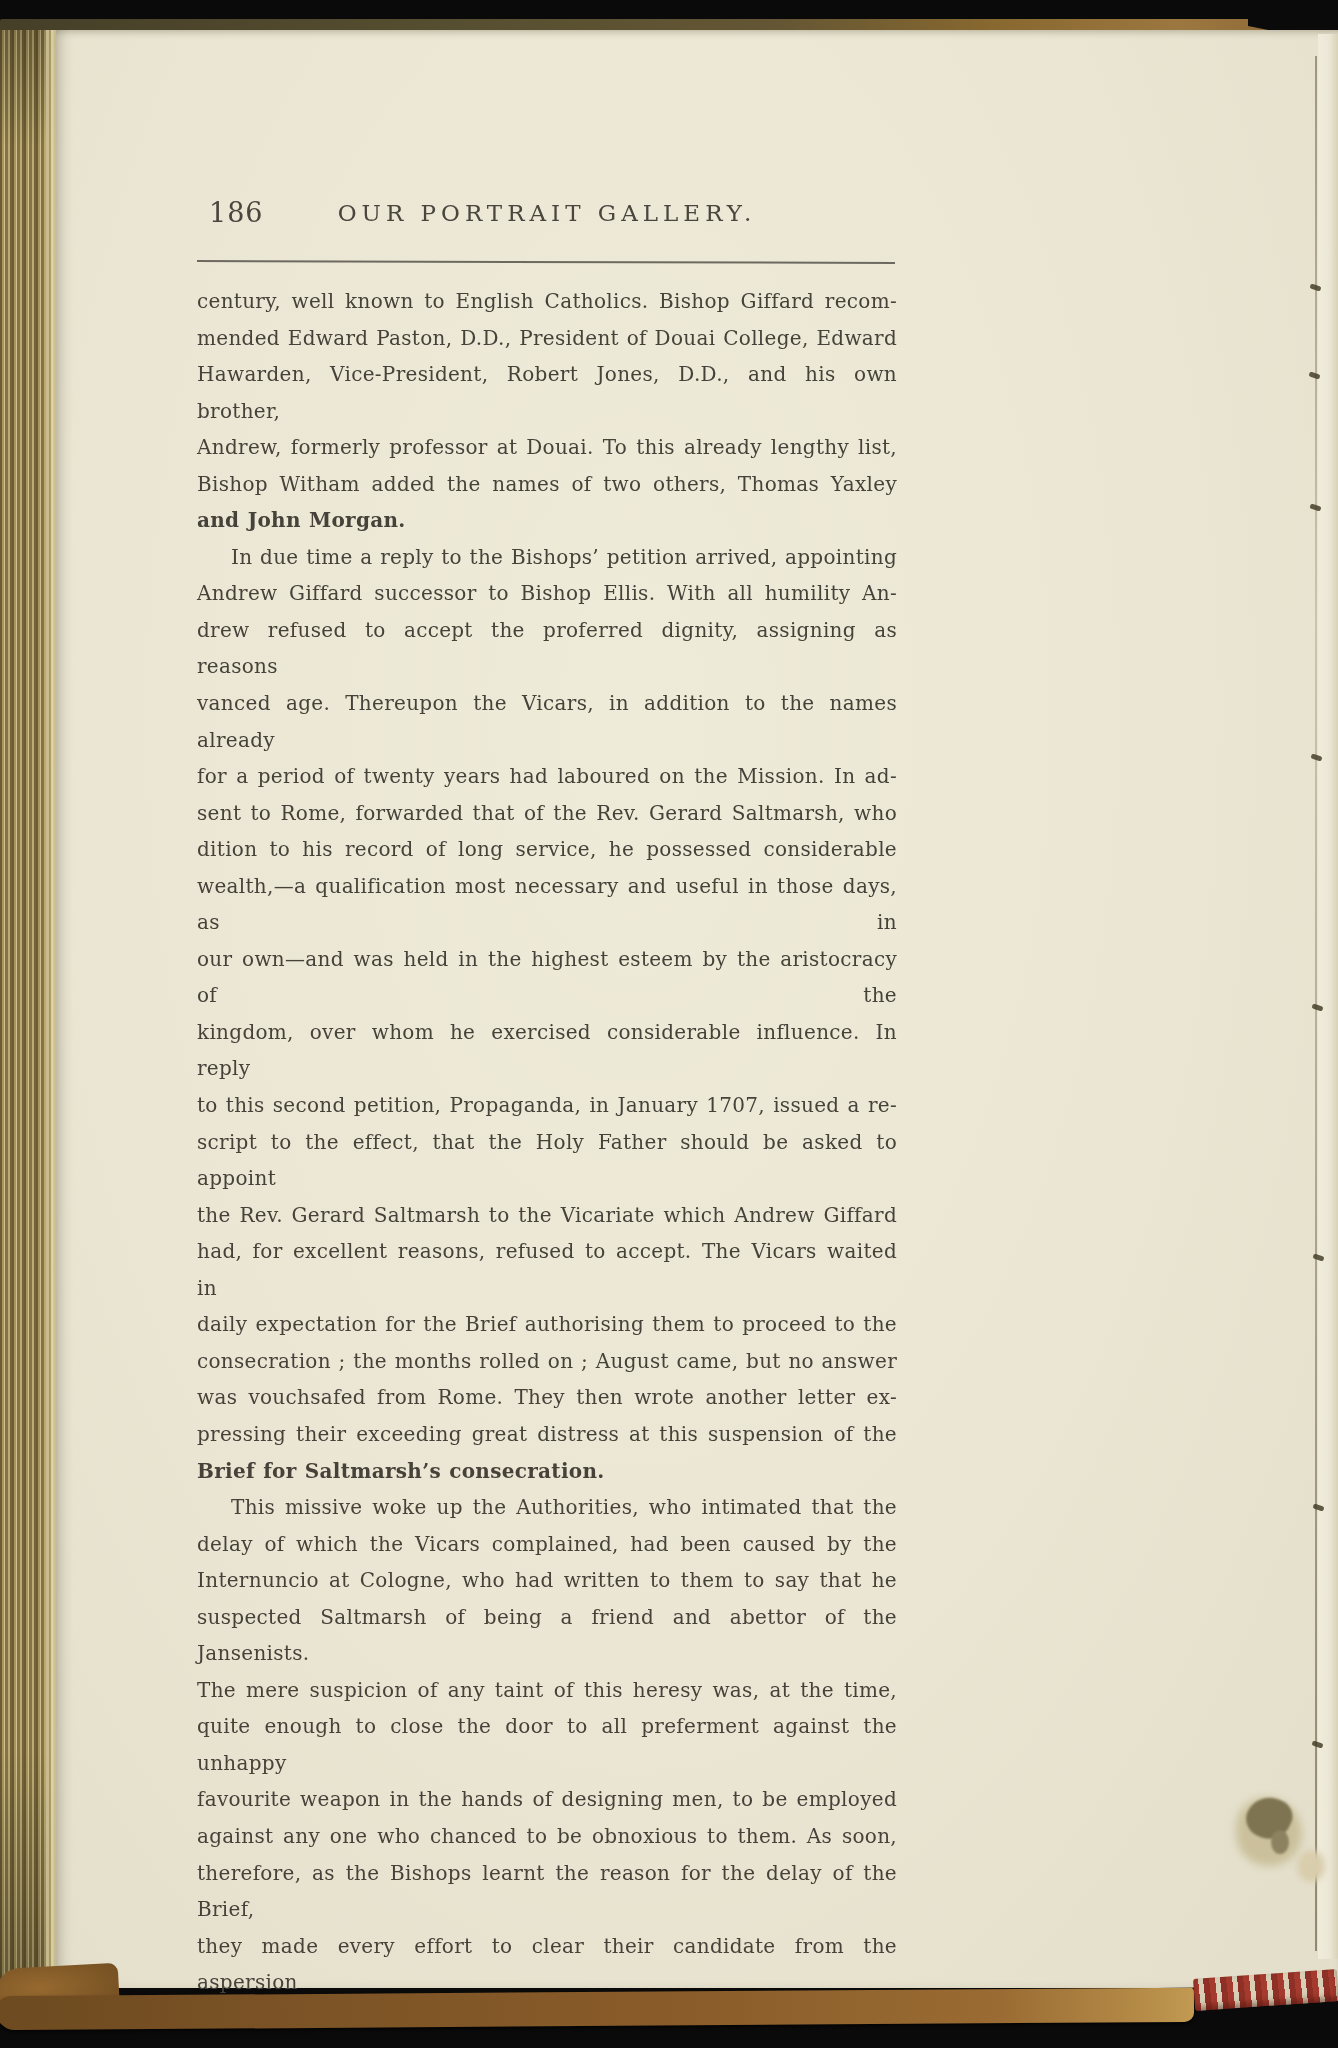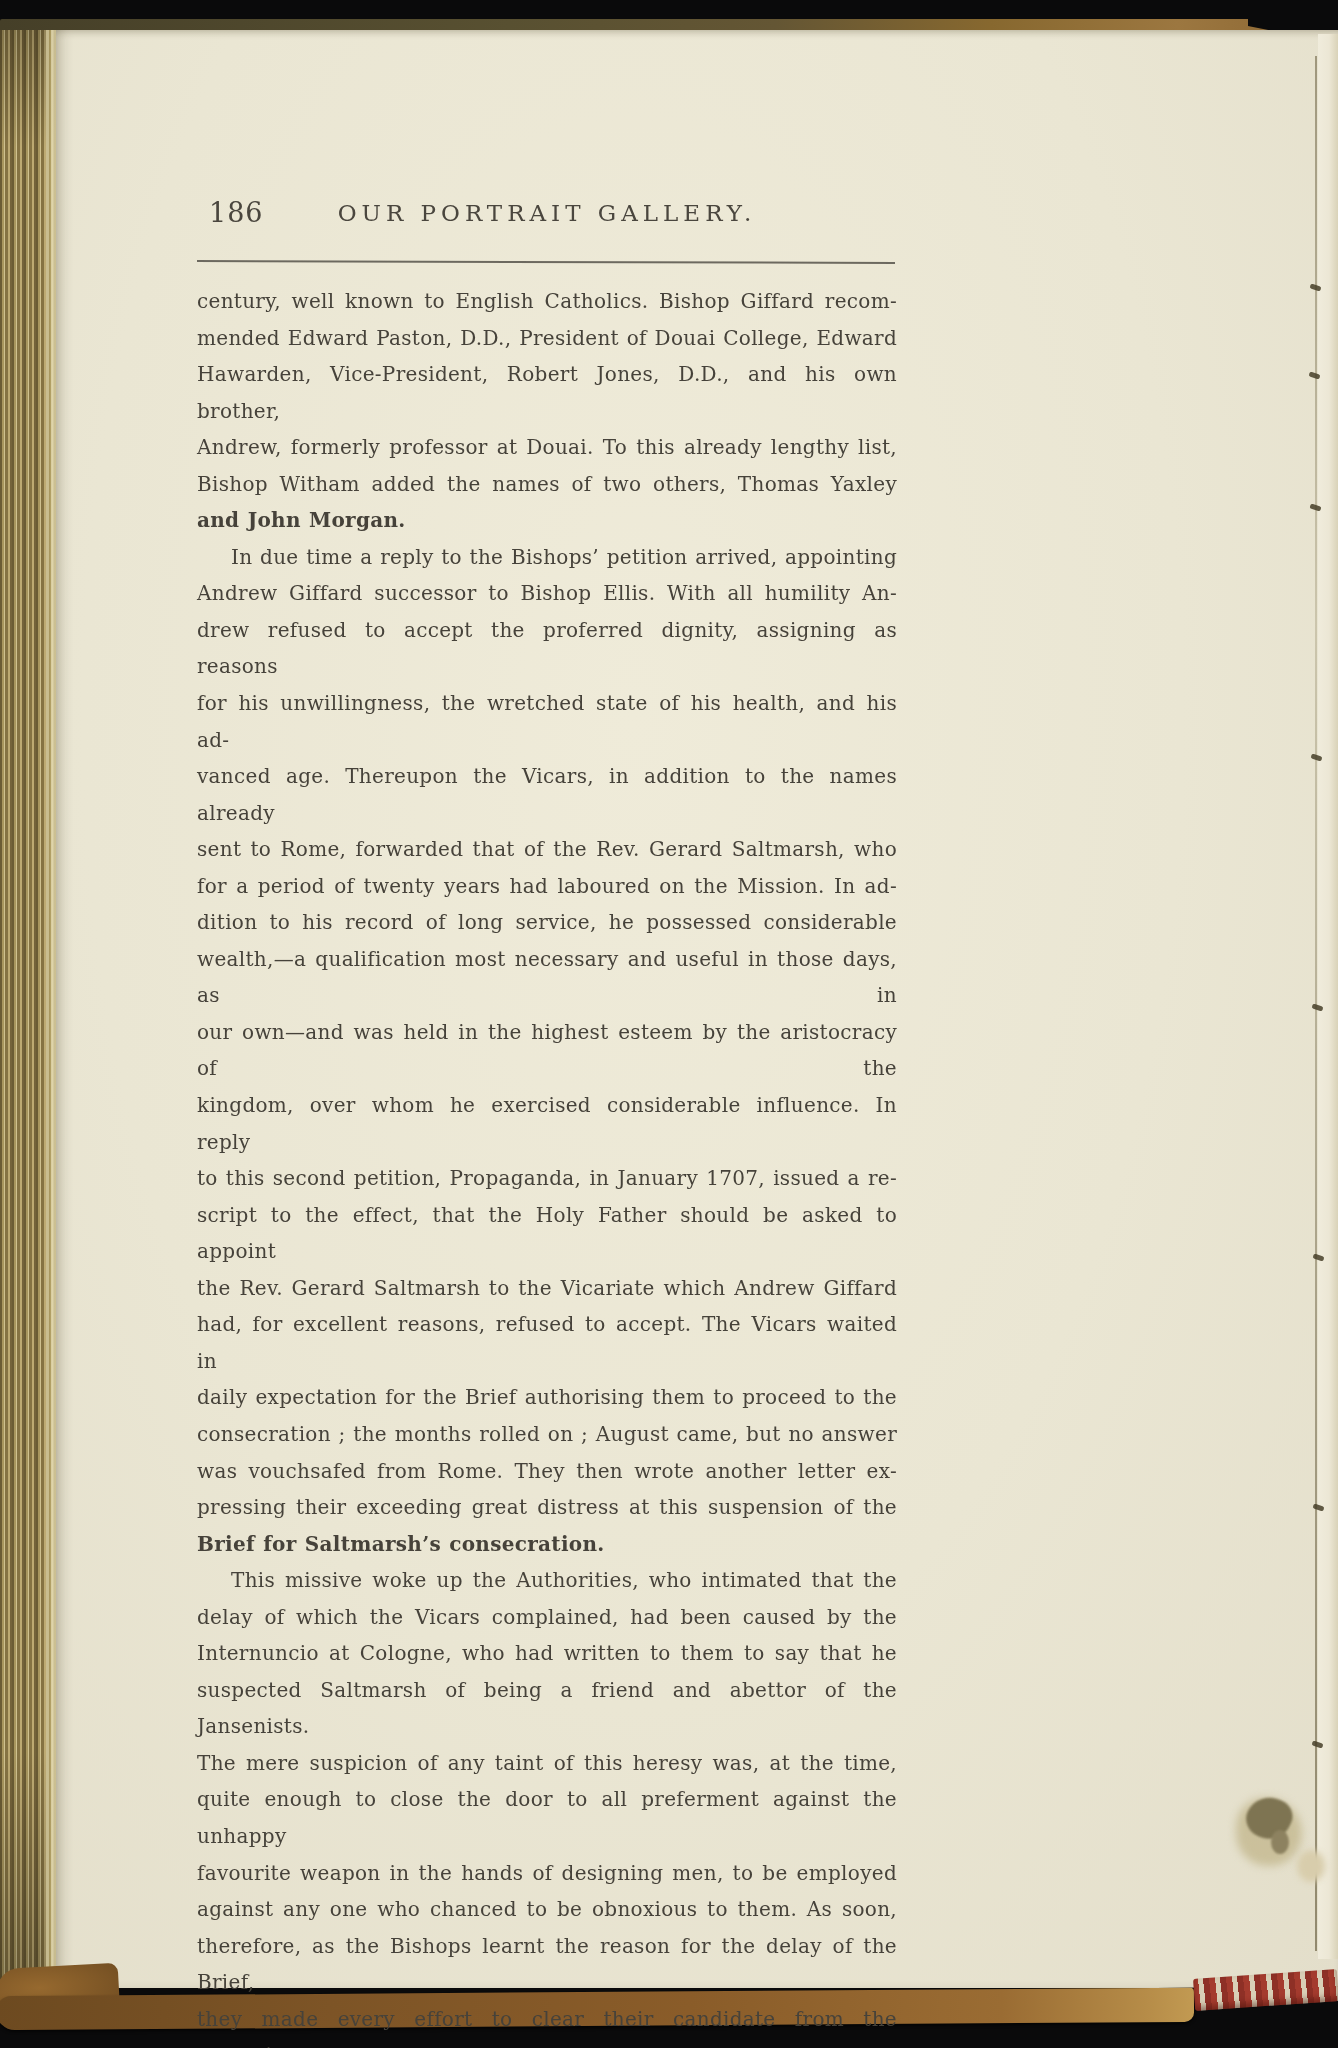--- a/index.html
+++ b/index.html
@@ -151,24 +151,23 @@
         <div class="tline">mended Edward Paston, D.D., President of Douai College, Edward</div>
         <div class="tline">Hawarden, Vice-President, Robert Jones, D.D., and his own brother,</div>
         <div class="tline">Andrew, formerly professor at Douai. To this already lengthy list,</div>
         <div class="tline">Bishop Witham added the names of two others, Thomas Yaxley</div>
         <div class="tline last">and John Morgan.</div>
       </div>
       <div>
         <div class="tline indent">In due time a reply to the Bishops’ petition arrived, appointing</div>
         <div class="tline">Andrew Giffard successor to Bishop Ellis. With all humility An-</div>
         <div class="tline">drew refused to accept the proferred dignity, assigning as reasons</div>
-        <div class="tline">for his unwillingness, the wretched state of his health, and his ad-</div>
         <div class="tline">vanced age. Thereupon the Vicars, in addition to the names already</div>
+        <div class="tline">for a period of twenty years had laboured on the Mission. In ad-</div>
         <div class="tline">sent to Rome, forwarded that of the Rev. Gerard Saltmarsh, who</div>
-        <div class="tline">for a period of twenty years had laboured on the Mission. In ad-</div>
         <div class="tline">dition to his record of long service, he possessed considerable</div>
         <div class="tline">wealth,—a qualification most necessary and useful in those days, as in</div>
         <div class="tline">our own—and was held in the highest esteem by the aristocracy of the</div>
         <div class="tline">kingdom, over whom he exercised considerable influence. In reply</div>
         <div class="tline">to this second petition, Propaganda, in January 1707, issued a re-</div>
         <div class="tline">script to the effect, that the Holy Father should be asked to appoint</div>
         <div class="tline">the Rev. Gerard Saltmarsh to the Vicariate which Andrew Giffard</div>
         <div class="tline">had, for excellent reasons, refused to accept. The Vicars waited in</div>
         <div class="tline">daily expectation for the Brief authorising them to proceed to the</div>
         <div class="tline">consecration ; the months rolled on ; August came, but no answer</div>

